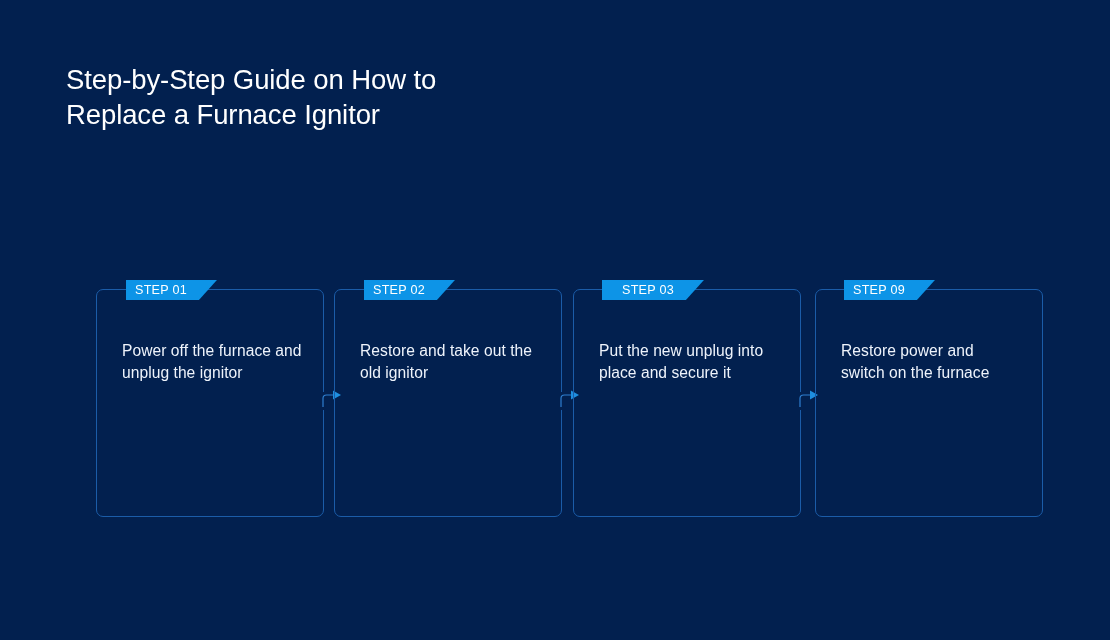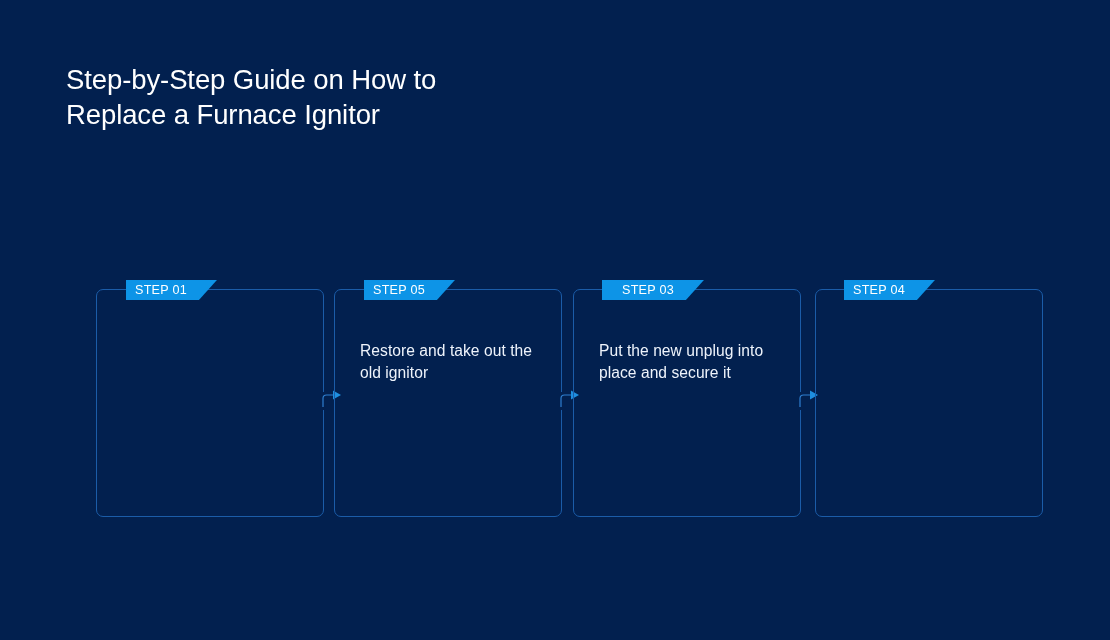--- a/index.html
+++ b/index.html
@@ -117,31 +117,32 @@
 </head>
 <body>
 
 <div class="page-title">Step-by-Step Guide on How to
 Replace a Furnace Ignitor</div>
 
 <div class="steps-row">
 
   <div class="step-card c0">
     <div class="step-badge">STEP 01</div>
+    <div class="step-body">Power off the furnace and unplug the ignitor</div>
     <div class="conn-gap"></div>
     <div class="conn">
       <svg width="22" height="13" viewBox="0 0 22 13" fill="none">
         <path d="M1 13 V4.5 Q1 1 4.5 1 H12" stroke="#2f7fd0" stroke-width="1.2" fill="none"></path>
         <path d="M11 -3.5 L19 1 L11 5.5 Z" fill="#1e8fe0"></path>
       </svg>
     </div>
   </div>
 
   <div class="step-card c1">
-    <div class="step-badge">STEP 05</div>
+    <div class="step-badge">STEP 02</div>
     <div class="step-body">Restore and take out the old ignitor</div>
     <div class="conn-gap"></div>
     <div class="conn">
       <svg width="22" height="13" viewBox="0 0 22 13" fill="none">
         <path d="M1 13 V4.5 Q1 1 4.5 1 H12" stroke="#2f7fd0" stroke-width="1.2" fill="none"></path>
         <path d="M11 -3.5 L19 1 L11 5.5 Z" fill="#1e8fe0"></path>
       </svg>
     </div>
   </div>
 
@@ -151,17 +152,18 @@
     <div class="conn-gap"></div>
     <div class="conn">
       <svg width="22" height="13" viewBox="0 0 22 13" fill="none">
         <path d="M1 13 V4.5 Q1 1 4.5 1 H12" stroke="#2f7fd0" stroke-width="1.2" fill="none"></path>
         <path d="M11 -3.5 L19 1 L11 5.5 Z" fill="#1e8fe0"></path>
       </svg>
     </div>
   </div>
 
   <div class="step-card c3">
-    <div class="step-badge">STEP 04</div>
+    <div class="step-badge">STEP 09</div>
+    <div class="step-body">Restore power and switch on the furnace</div>
 
   </div>
 
 </div>
 
 </body></html>

